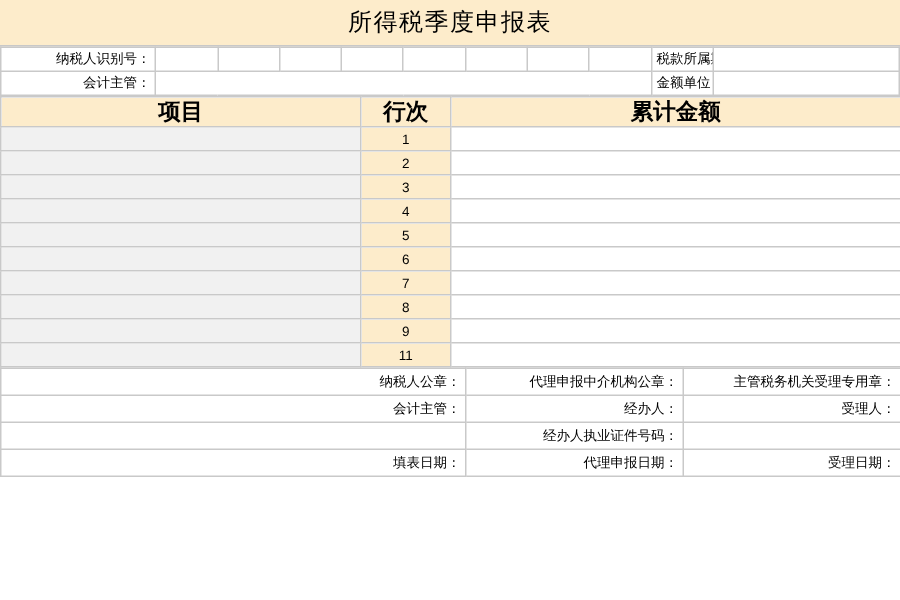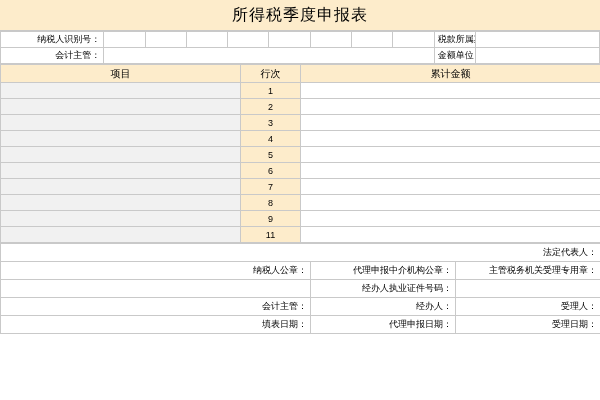--- a/index.html
+++ b/index.html
@@ -45,22 +45,22 @@
     height: 15px;
     padding: 0 3px;
     font-size: 9px;
     vertical-align: middle;
     overflow: hidden;
     white-space: nowrap;
   }
   .hdr-row td {
     background: #fdeccb;
     text-align: center;
-    font-weight: normal;
-    font-size: 10px;
+    font-weight: bold;
+    font-size: 15px;
     height: 17px;
   }
   .lbl {
     background: #ffffff;
     text-align: right;
   }
   .r-lbl { text-align: right; }
   .item-cell {
     background: #f1f1f1;
   }
@@ -187,39 +187,36 @@
     </table>
 
   <table class="foot">
     <colgroup>
       <col style="width:155px">
         <col style="width:155px">
         <col style="width:145px">
         <col style="width:145px">
     </colgroup>
     <tbody>
-        <tr>
-      <td class="lbl" colspan="4">法定代表人：</td>
-    </tr>
     <tr>
       <td class="lbl" colspan="2">纳税人公章：</td>
       <td class="lbl">代理申报中介机构公章：</td>
       <td class="lbl">主管税务机关受理专用章：</td>
     </tr>
     <tr>
+      <td class="lbl" colspan="2">会计主管：</td>
+      <td class="lbl">经办人：</td>
+      <td class="lbl">受理人：</td>
+    </tr>
+    <tr>
       <td class="lbl" colspan="2"></td>
       <td class="lbl">经办人执业证件号码：</td>
       <td class="lbl"></td>
     </tr>
     <tr>
-      <td class="lbl" colspan="2">会计主管：</td>
-      <td class="lbl">经办人：</td>
-      <td class="lbl">受理人：</td>
-    </tr>
-    <tr>
       <td class="lbl" colspan="2">填表日期：</td>
       <td class="lbl">代理申报日期：</td>
       <td class="lbl">受理日期：</td>
     </tr>
   </tbody>
     </table>
 
 </div>
 
 </body></html>

